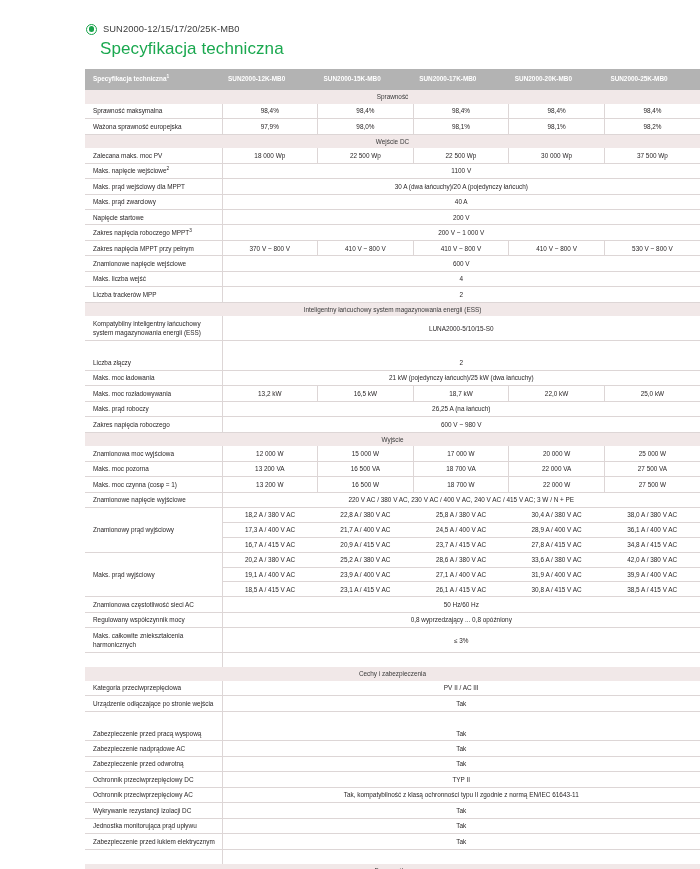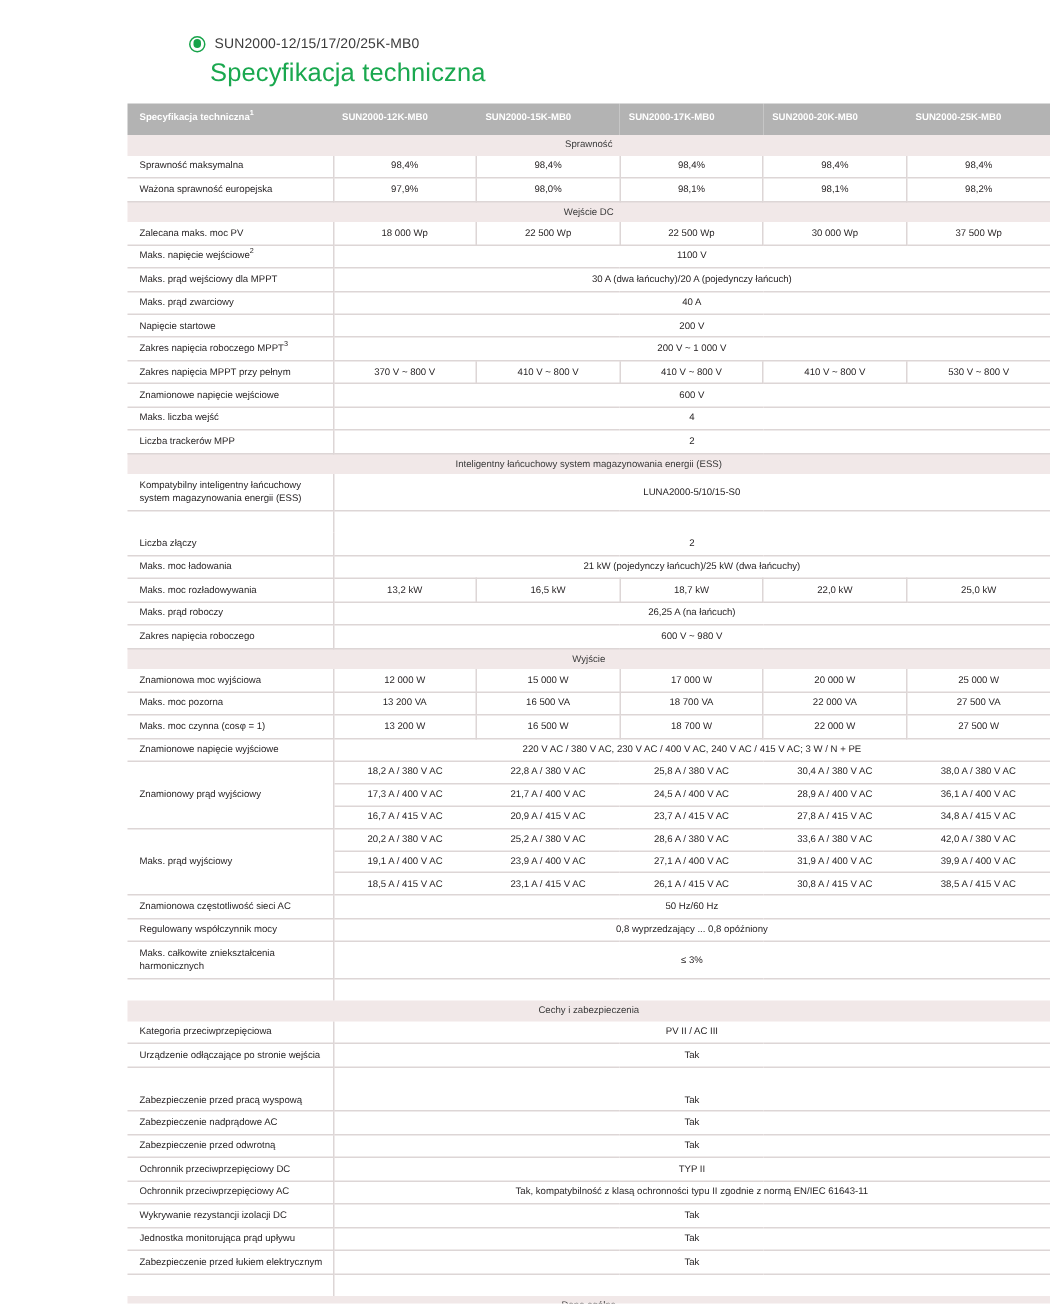--- a/index.html
+++ b/index.html
@@ -19,21 +19,20 @@
     position: relative;
     width: 700px;
     height: 869px;
     box-sizing: border-box;
     padding: 0;
     overflow: hidden;
   }
   
   .doc-head {
     padding: 22px 0 0 86px;
-    margin-left: 40px;
   }
   .model-line {
     display: flex;
     align-items: center;
     gap: 6px;
     height: 14px;
   }
   .logo-dot {
     width: 11px;
     height: 11px;

